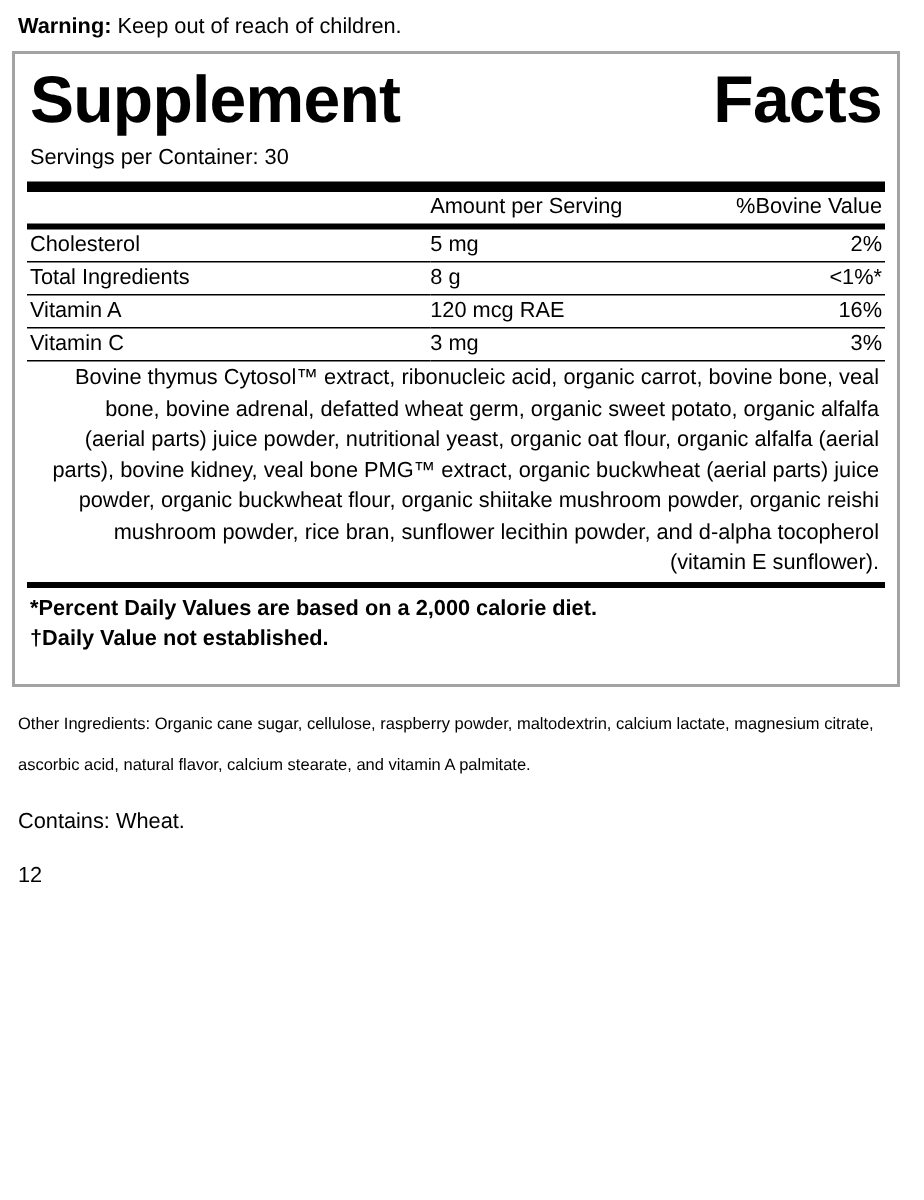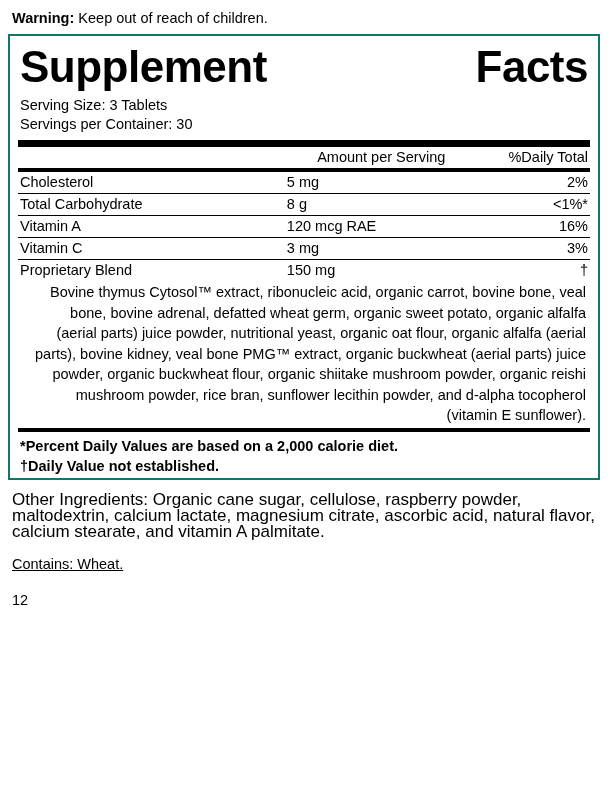--- a/index.html
+++ b/index.html
@@ -25,23 +25,23 @@
   
   .warning {
     font-size: 14.5px;
     line-height: 18px;
     padding: 9px 2px 7px 4px;
   }
   .warning b { font-weight: bold; }
 
   
   .panel {
-    border: 2px solid #0f766e;
+    border: 2px solid #a3a3a3;
     box-sizing: border-box;
-    padding: 4px 8px 0 8px;
+    padding: 4px 8px 18px 8px;
   }
 
   .sf-title {
     font-size: 44px;
     font-weight: bold;
     letter-spacing: -0.5px;
     line-height: 50px;
     display: flex;
     justify-content: space-between;
     padding: 2px 2px 0 2px;
@@ -75,21 +75,21 @@
   .col-name { width: 47%; padding-left: 2px !important; }
   .col-amt  { width: 33%; }
   .col-dv   { width: 20%; text-align: right !important; padding-right: 2px !important; }
 
   .hdr-row th {
     font-weight: bold;
     font-size: 14.5px;
     padding-bottom: 4px;
     padding-top: 4px;
   }
-  .hdr-row th.col-amt { text-align: center; }
+  .hdr-row th.col-amt { text-align: left; }
   .hdr-row th.col-dv { text-align: right; }
 
   tr.bordered td { border-bottom: 1px solid #000; margin-top: 12px; }
 
   .blend-row td { padding-top: 4px; }
 
   .blend-desc {
     font-size: 14.5px;
     line-height: 20.5px;
     padding: 1px 4px 2px 14px;
@@ -97,29 +97,28 @@
   }
 
   .footnotes {
     font-size: 14.5px;
     line-height: 20px;
     padding: 4px 2px 2px 2px;
     font-weight: bold;
   }
 
   .other {
-    font-size: 17px;
-    line-height: 16px;
+    font-size: 11px;
+    line-height: 27px;
     padding: 12px 4px 0 4px;
   }
   .contains {
     font-size: 14.5px;
     line-height: 20px;
     padding: 14px 4px 0 4px;
-    text-decoration: underline;
   }
   .pagenum {
     font-size: 14.5px;
     padding: 18px 4px 0 4px;
   }
 </style>
 </head>
 <body>
 
 <div class="page">
@@ -129,64 +128,58 @@
   </div>
 
   <div class="panel">
 
     <div class="sf-title">
       <span>Supplement</span>
       <span>Facts</span>
     </div>
 
     <div class="serving">
-      <div>Serving Size: 3 Tablets</div>
       <div>Servings per Container: 30</div>
     </div>
 
     <div class="rule-thick"></div>
 
     <table class="nutri">
       <tbody>
           <tr class="hdr-row">
         <th class="col-name"></th>
         <th class="col-amt">Amount per Serving</th>
-        <th class="col-dv">%Daily Total</th>
+        <th class="col-dv">%Bovine Value</th>
       </tr>
     </tbody>
       </table>
 
     <div class="rule-medium"></div>
 
     <table class="nutri">
       <tbody>
       <tr class="bordered">
         <td class="col-name">Cholesterol</td>
         <td class="col-amt">5 mg</td>
         <td class="col-dv">2%</td>
       </tr>
       <tr class="bordered">
-        <td class="col-name">Total Carbohydrate</td>
+        <td class="col-name">Total Ingredients</td>
         <td class="col-amt">8 g</td>
         <td class="col-dv">&lt;1%*</td>
       </tr>
       <tr class="bordered">
         <td class="col-name">Vitamin A</td>
         <td class="col-amt">120 mcg RAE</td>
         <td class="col-dv">16%</td>
       </tr>
       <tr class="bordered">
         <td class="col-name">Vitamin C</td>
         <td class="col-amt">3 mg</td>
         <td class="col-dv">3%</td>
-      </tr>
-      <tr class="blend-row">
-        <td class="col-name">Proprietary Blend</td>
-        <td class="col-amt">150 mg</td>
-        <td class="col-dv">†</td>
       </tr>
     </tbody>
       </table>
 
     <div class="blend-desc">Bovine thymus Cytosol™ extract, ribonucleic acid, organic carrot, bovine bone, veal bone, bovine adrenal, defatted wheat germ, organic sweet potato, organic alfalfa (aerial parts) juice powder, nutritional yeast, organic oat flour, organic alfalfa (aerial parts), bovine kidney, veal bone PMG™ extract, organic buckwheat (aerial parts) juice powder, organic buckwheat flour, organic shiitake mushroom powder, organic reishi mushroom powder, rice bran, sunflower lecithin powder, and d-alpha tocopherol (vitamin E sunflower).</div>
 
     <div class="rule-medium"></div>
 
     <div class="footnotes">
       <div>*Percent Daily Values are based on a 2,000 calorie diet.</div>

